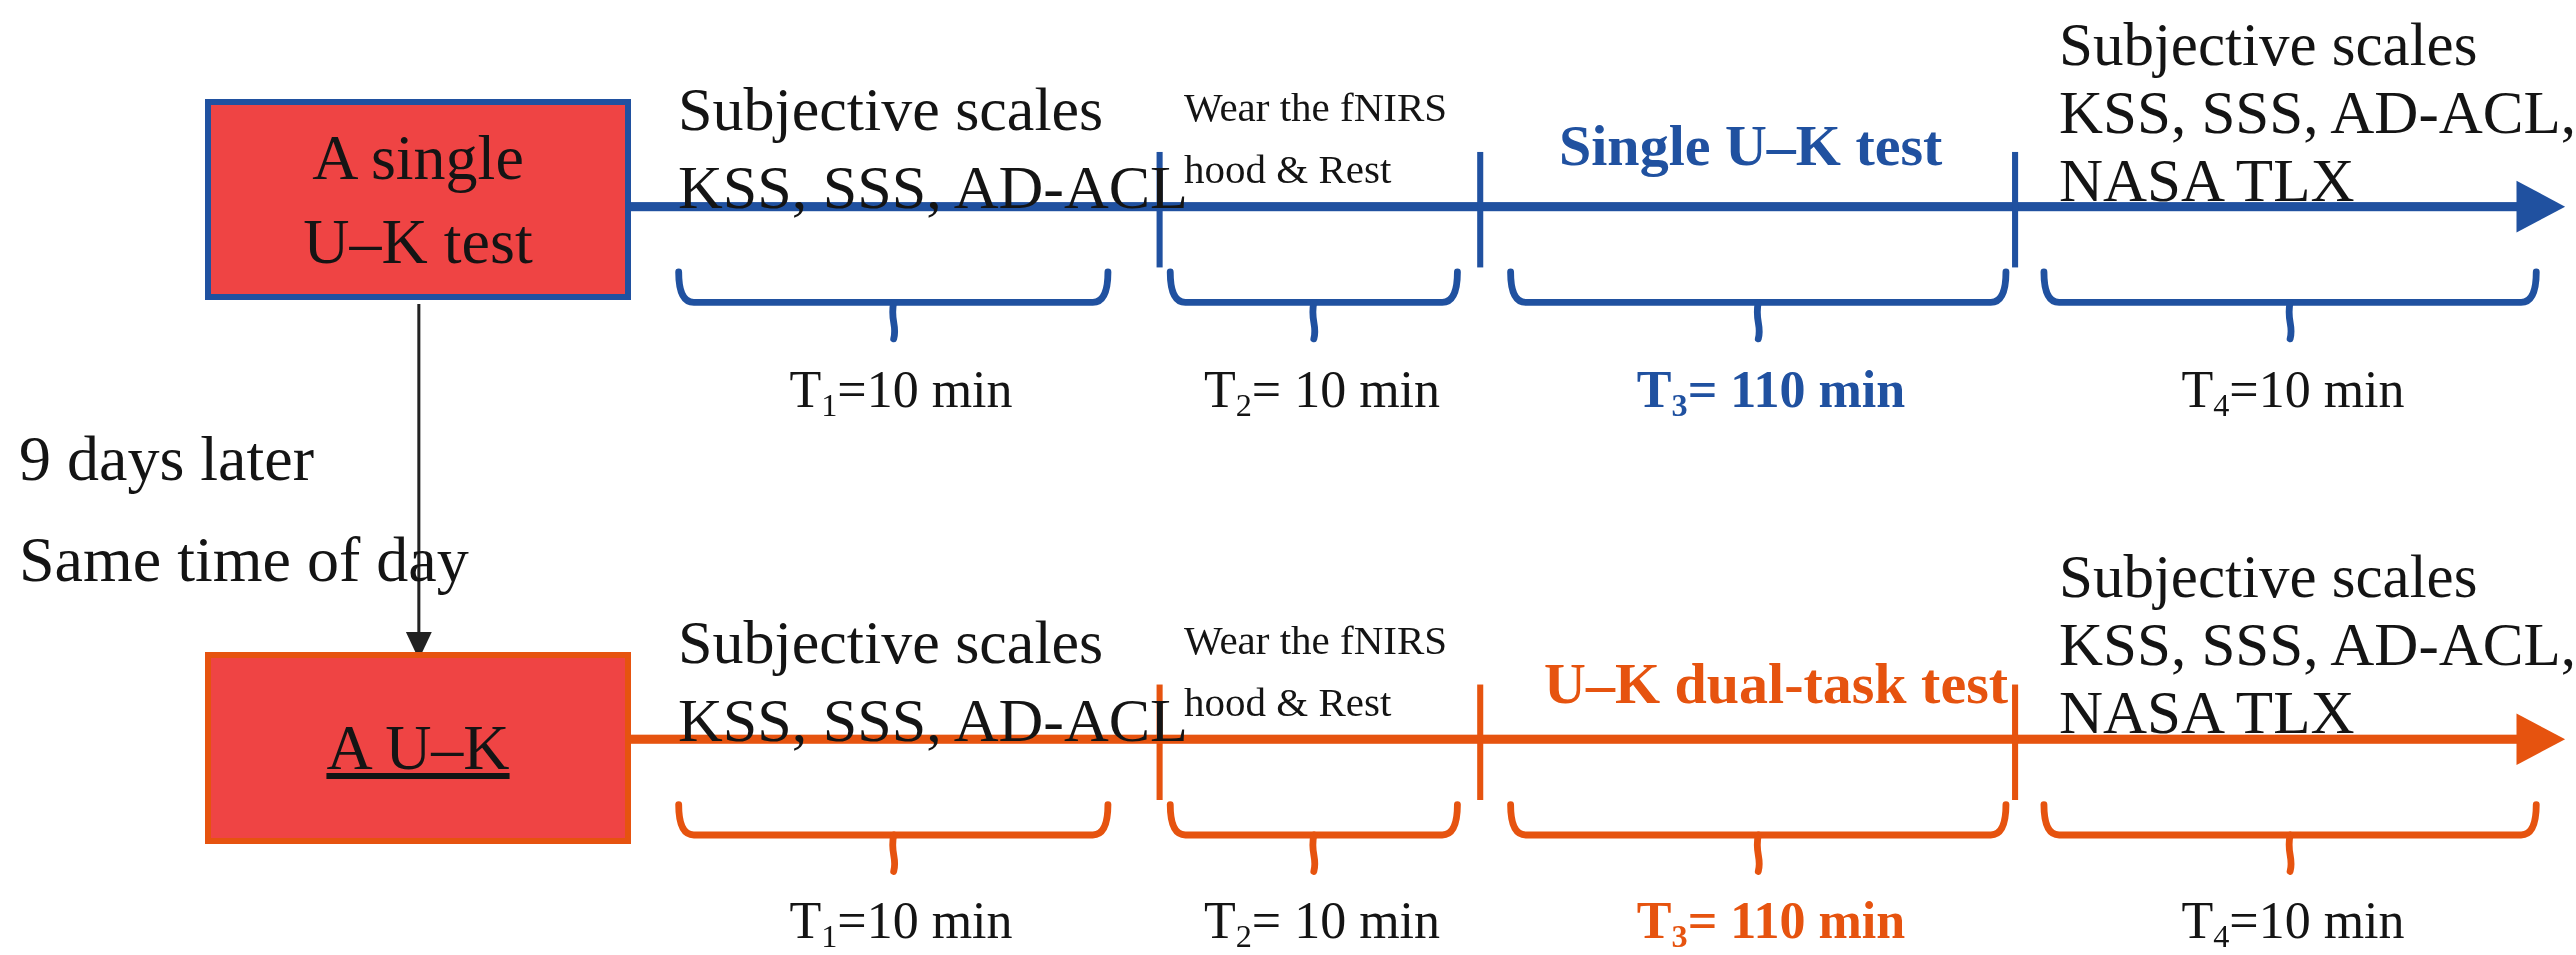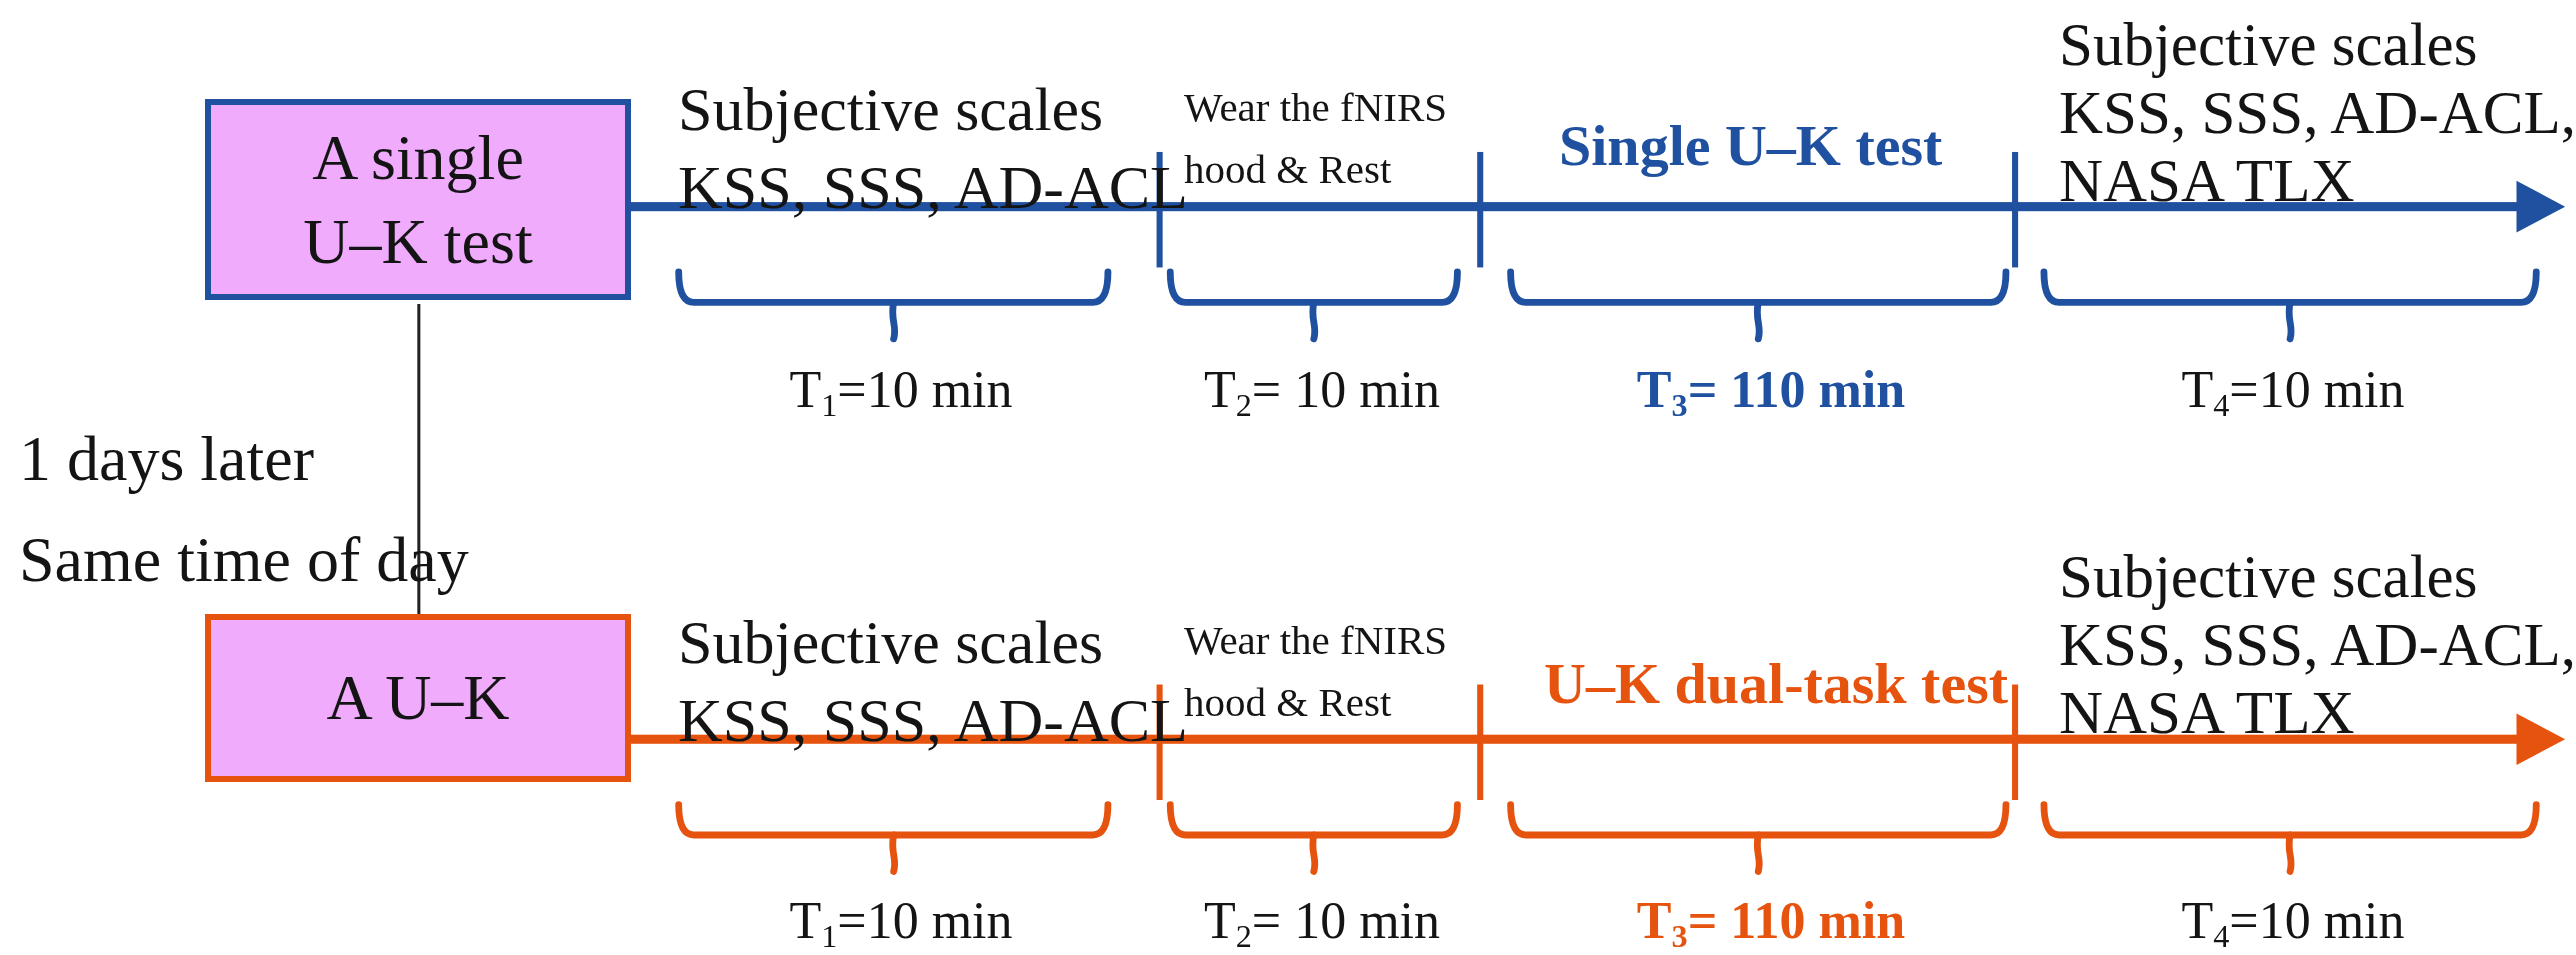--- a/index.html
+++ b/index.html
@@ -12,21 +12,21 @@
     overflow:hidden;
   }
   #overlay{position:absolute;left:0;top:0;z-index:1;}
   .stroke-blue{stroke:var(--c-blue);}
   .stroke-orange{stroke:var(--c-orange);}
   .fill-blue{fill:var(--c-blue);}
   .fill-orange{fill:var(--c-orange);}
   .txt{position:absolute;z-index:2;white-space:nowrap;}
   .stage-box{
     position:absolute;z-index:3;box-sizing:border-box;
-    width:426px;background:#f0abfc;
+    width:426px;background:#ef4444;
     display:flex;flex-direction:column;align-items:center;justify-content:center;
     font-size:64px;line-height:84px;text-align:center;
   }
   .stage-box.blue{border:6px solid var(--c-blue);}
   .stage-box.orange{border:6px solid var(--c-orange);}
   .lbl{font-size:62px;line-height:78px;}
   .lbl-small{font-size:41px;line-height:62px;}
   .phase-title{font-size:58px;font-weight:bold;text-align:center;}
   .phase-title.blue{color:var(--c-blue);}
   .phase-title.orange{color:var(--c-orange);margin-left:32px;}
@@ -117,24 +117,24 @@
   <div class="t-label" style="left:1056px;top:357px;">
     <span>T</span><sub>2</sub><span>= 10 min</span>
   </div>
   <div class="t-label em-blue" style="left:1505px;top:357px;">
     <span>T</span><sub>3</sub><span>= 110 min</span>
   </div>
   <div class="t-label" style="left:2027px;top:357px;">
     <span>T</span><sub>4</sub><span>=10 min</span>
   </div>
 
-  <div class="txt trans" style="left:19px;top:422px;">1 days later</div>
+  <div class="txt trans" style="left:19px;top:422px;">9 days later</div>
   <div class="txt trans" style="left:19px;top:505px;margin-top:18px;">Same time of day</div>
 
-  <div class="stage-box orange" style="left:205px;top:614px;height:168px;">
+  <div class="stage-box orange" style="left:205px;top:652px;height:192px;text-decoration:underline;">
     <div>A U–K</div>
   </div>
 
   <div class="txt lbl" style="left:678px;top:603px;">
     <div>Subjective scales</div>
     <div>KSS, SSS, AD-ACL</div>
   </div>
 
   <div class="txt lbl-small" style="left:1184px;top:609px;">
     <div>Wear the fNIRS</div>

